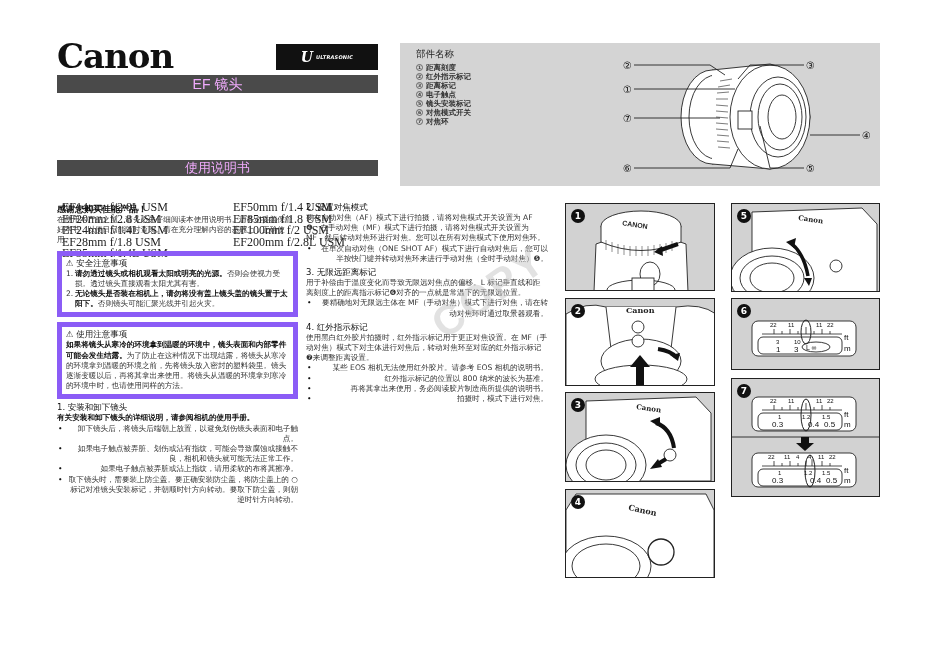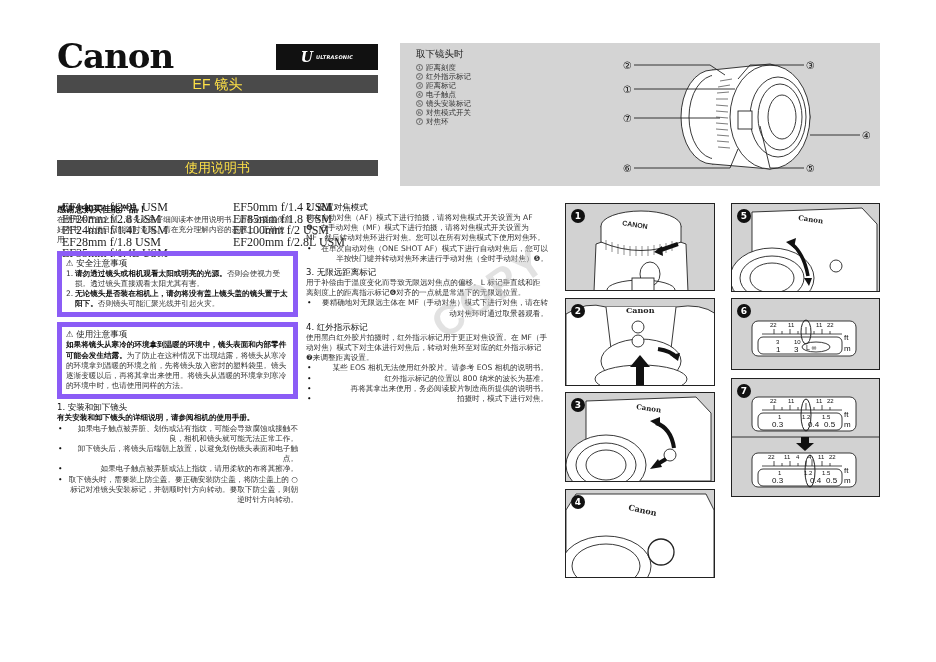--- a/index.html
+++ b/index.html
@@ -5,32 +5,32 @@
   * { box-sizing: border-box; margin: 0; padding: 0; }
   html, body { width: 936px; height: 662px; background: #ffffff; overflow: hidden; }
   body { position: relative; font-family: "DejaVu Sans", "Liberation Sans", sans-serif; color: #1a1a1a; }
   .abs { position: absolute; }
 
   
   .canon-logo { left: 57px; top: 40px; width: 120px; height: 32px; font-family: "DejaVu Serif", "Liberation Serif", serif; font-weight: bold; font-size: 34px; letter-spacing: -1px; color: #111; line-height: 32px; }
   .usm-badge { left: 276px; top: 44px; width: 102px; height: 26px; background: #111; color: #fff; display: flex; align-items: center; justify-content: center; gap: 3px; }
   .usm-badge .usm-mark { font-family: "DejaVu Serif", serif; font-style: italic; font-weight: bold; font-size: 14px; }
   .usm-badge .usm-text { font-size: 5px; font-weight: bold; font-style: italic; letter-spacing: 0.2px; }
-  .title-bar { left: 57px; width: 321px; background: #4a4a4a; color: #fde047; text-align: center; font-family: "Liberation Sans", sans-serif; }
+  .title-bar { left: 57px; width: 321px; background: #4a4a4a; color: #f0abfc; text-align: center; font-family: "Liberation Sans", sans-serif; }
   .title-bar.ef { top: 75px; height: 18px; font-size: 14px; line-height: 18px; }
   .title-bar.manual { top: 160px; height: 16px; font-size: 13px; line-height: 16px; }
   .lens-list { top: 98px; font-family: Liberation Serif, serif; font-size: 12px; line-height: 11.5px; color: #222; }
   .lens-list.col1 { left: 62px; }
   .lens-list.col2 { left: 233px; }
 
   
   .parts-panel { left: 400px; top: 43px; width: 480px; height: 143px; background: #d4d4d4; }
   .parts-title { left: 16px; top: 5px; font-size: 9.5px; color: #222; }
   .parts-list { left: 16px; top: 20px; font-size: 7.5px; line-height: 9px; color: #333; list-style: none; }
-  .parts-list li { display: flex; align-items: center; gap: 3px; }
+  .parts-list li { display: flex; align-items: center; gap: 3px; font-weight: bold; }
   .parts-list .num { display: inline-block; width: 7px; height: 7px; border: 0.8px solid #666; border-radius: 50%; font-size: 4.5px; line-height: 6px; text-align: center; }
   .lens-diagram { left: 220px; top: 8px; width: 260px; height: 130px; }
 
   
   .col { font-size: 7.6px; line-height: 10.2px; color: #333; }
   .col h2 { font-size: 9px; font-weight: bold; color: #111; line-height: 11px; margin-top: 2px; }
   .col h3 { font-size: 8.5px; font-weight: normal; color: #111; line-height: 11px; margin-top: 3px; }
   .col p { margin: 0; }
   .col .bold { font-weight: bold; color: #111; }
   .col ul { list-style: none; text-align: right; }
@@ -71,21 +71,21 @@
 </div>
 <div class="abs lens-list col2">
   <div>EF50mm f/1.4 USM</div>
   <div>EF85mm f/1.8 USM</div>
   <div>EF100mm f/2 USM</div>
   <div>EF200mm f/2.8L USM</div>
 </div>
 <div class="abs title-bar manual">使用说明书</div>
 
 <div class="abs parts-panel">
-  <div class="abs parts-title">取下镜头时</div>
+  <div class="abs parts-title">部件名称</div>
   <ul class="abs parts-list">
     <li>
         <span class="num">1</span>
         <span>距离刻度</span>
       </li>
     <li>
         <span class="num">2</span>
         <span>红外指示标记</span>
       </li>
     <li>
@@ -173,22 +173,22 @@
   </div>
 
   <div class="notice-box">
     <div class="nt">⚠ 使用注意事项</div>
     <p><span class="bold">如果将镜头从寒冷的环境拿到温暖的环境中，镜头表面和内部零件可能会发生结露。</span><span>为了防止在这种情况下出现结露，将镜头从寒冷的环境拿到温暖的环境之前，先将镜头放入密封的塑料袋里。镜头逐渐变暖以后，再将其拿出来使用。将镜头从温暖的环境拿到寒冷的环境中时，也请使用同样的方法。</span></p>
   </div>
 
   <h3>1. 安装和卸下镜头</h3>
   <p class="bold">有关安装和卸下镜头的详细说明，请参阅相机的使用手册。</p>
   <ul>
+    <li>卸下镜头后，将镜头后端朝上放置，以避免划伤镜头表面和电子触点。</li>
     <li>如果电子触点被弄脏、划伤或沾有指纹，可能会导致腐蚀或接触不良，相机和镜头就可能无法正常工作。</li>
-    <li>卸下镜头后，将镜头后端朝上放置，以避免划伤镜头表面和电子触点。</li>
     <li>如果电子触点被弄脏或沾上指纹，请用柔软的布将其擦净。</li>
     <li>取下镜头时，需要装上防尘盖。要正确安装防尘盖，将防尘盖上的 ○ 标记对准镜头安装标记，并朝顺时针方向转动。要取下防尘盖，则朝逆时针方向转动。</li>
   </ul>
 </div>
 
 <div class="abs col col2">
   <h3 style="margin-top:0">2. 设置对焦模式</h3>
   <p>要在自动对焦（AF）模式下进行拍摄，请将对焦模式开关设置为 AF ❹。在手动对焦（MF）模式下进行拍摄，请将对焦模式开关设置为 MF，然后转动对焦环进行对焦。您可以在所有对焦模式下使用对焦环。</p>
   <ul>
       <li>在单次自动对焦（ONE SHOT AF）模式下进行自动对焦后，您可以半按快门键并转动对焦环来进行手动对焦（全时手动对焦）❺。</li>

